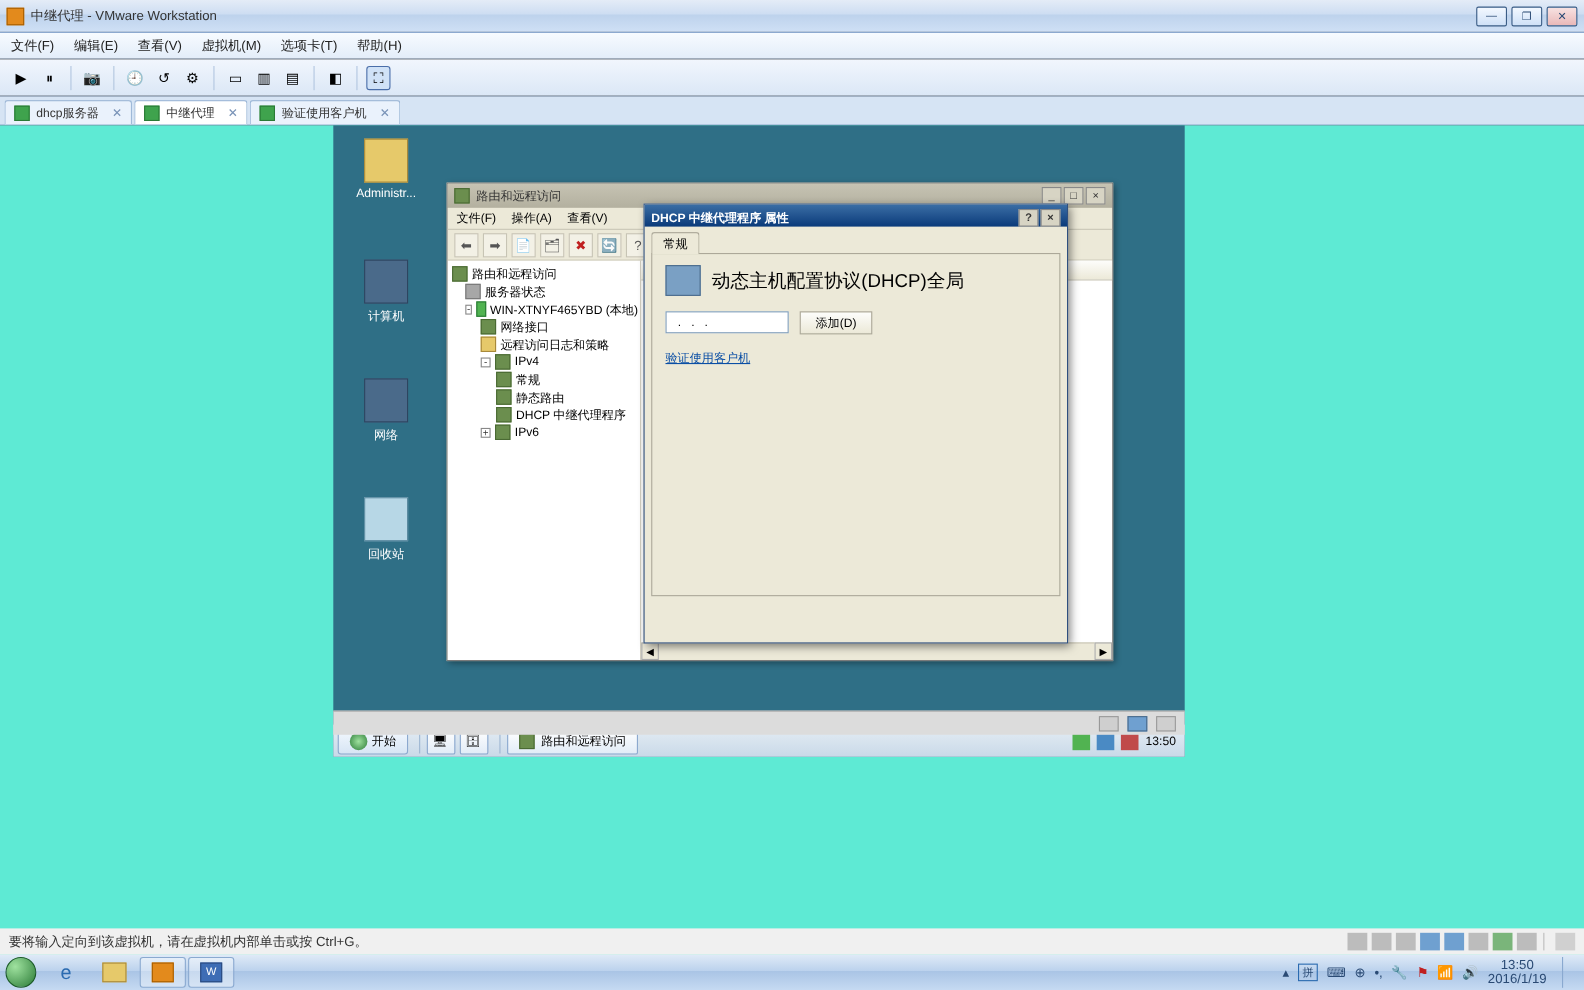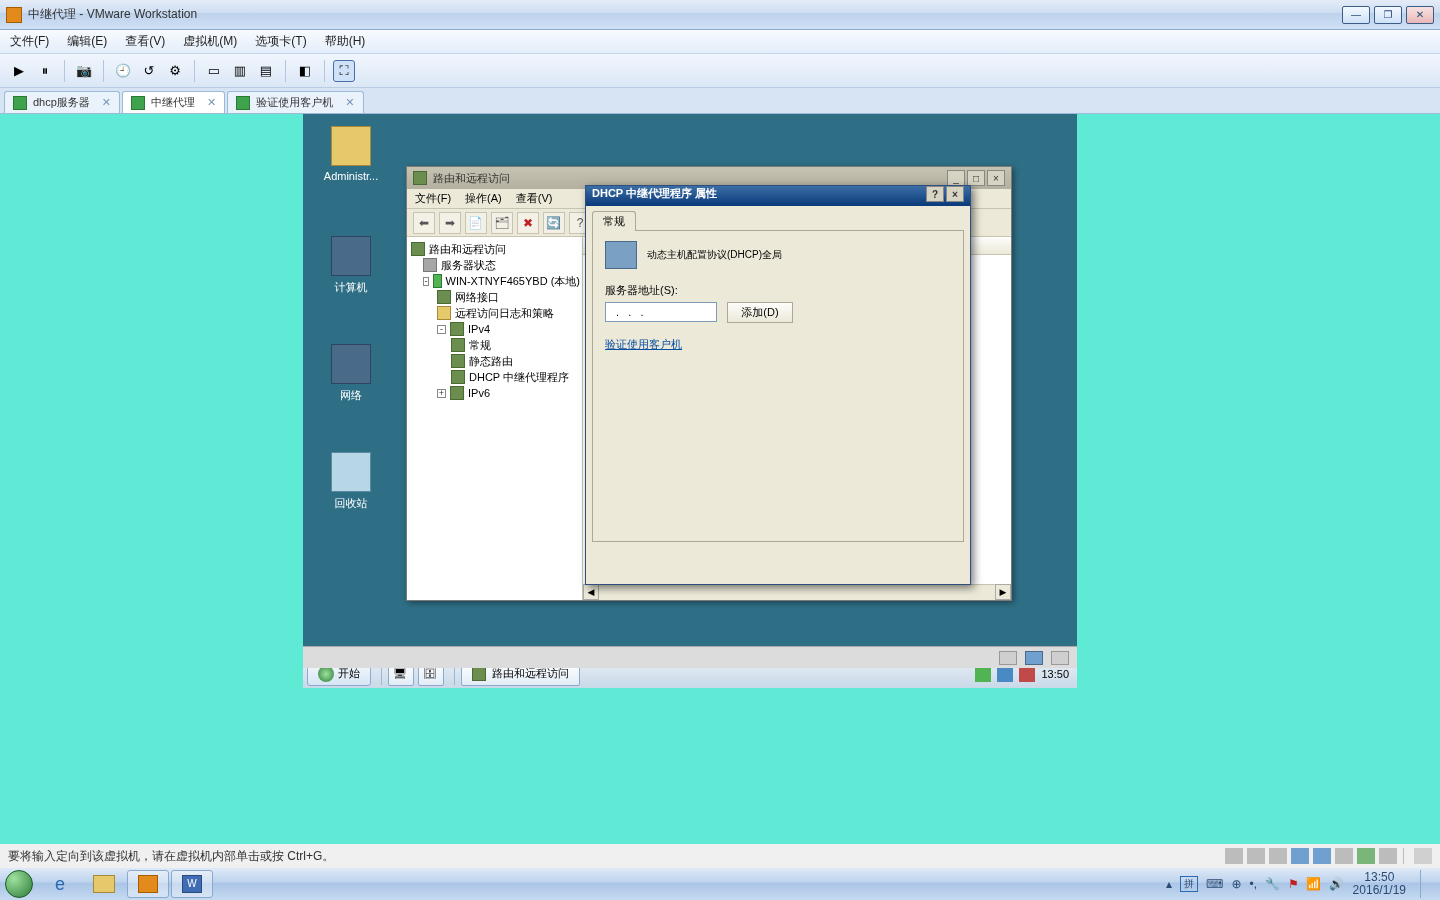--- a/index.html
+++ b/index.html
@@ -41,21 +41,21 @@
 .tnode{display:flex;align-items:center;gap:4px;height:16px;padding-left:2px}
 .tnode .exp{width:9px;height:9px;border:1px solid #888;font-size:9px;line-height:7px;text-align:center;color:#333;background:#fff}
 .tnode .nic{width:14px;height:14px;background:#6b8e4e;border:1px solid #4a6a33}
 .ind1{padding-left:14px}.ind2{padding-left:28px}.ind3{padding-left:42px}
 .mmc-right{flex:1;background:#fff;position:relative}
 .mmc-right .colhdr{height:18px;background:linear-gradient(#fdfdfb,#ece9d8);border-bottom:1px solid #c7c4b4}
 .mmc-sb{position:absolute;bottom:0;left:0;right:0;height:16px;display:flex}
 .mmc-sb .sbtrk{flex:1;background:#ece9d8;border-top:1px solid #c7c4b4}
 .mmc-sb .sbbtn{width:16px;height:16px;background:#ece9d8;border:1px solid #aaa;font-size:9px;display:flex;align-items:center;justify-content:center}
 .dlg{position:absolute;left:282px;top:71px;width:386px;height:400px;background:#ece9d8;border:1px solid #2f4f7f;box-shadow:3px 3px 8px rgba(0,0,0,.5)}
-.dlg-title{height:20px;background:linear-gradient(#3b6ea5,#0a3a7a);color:#fff;font-size:11px;font-weight:bold;display:flex;align-items:flex-start;padding:0 6px}
+.dlg-title{height:20px;background:linear-gradient(#3b6ea5,#0a3a7a);color:#fff;font-size:11px;font-weight:bold;display:flex;align-items:flex-end;padding:0 6px}
 .dlg-title .spacer{flex:1}
 .dlg-title .dctl{display:flex;gap:2px}
 .dlg-title .dctl div{width:18px;height:16px;background:#d7d4c4;border:1px solid #888;color:#333;font-size:10px;display:flex;align-items:center;justify-content:center}
 .dlg-tabs{height:24px;padding:4px 6px 0}
 .dlg-tab{display:inline-block;height:20px;border:1px solid #aca899;border-bottom:none;background:#ece9d8;padding:2px 10px;font-size:11px;border-radius:3px 3px 0 0;position:relative;top:1px}
 .dlg-page{border:1px solid #aca899;margin:0 6px;background:#ece9d8;height:312px;padding:10px 12px}
 .dlg-page .hdr{display:flex;align-items:center;gap:10px;margin-bottom:14px}
 .dlg-page .hic{width:32px;height:28px;background:#7aa0c4;border:1px solid #4a6a8a}
 .dlg-page .desc{font-size:11px;margin-bottom:16px}
 .dlg-page label{font-size:11px;display:block;margin-bottom:4px}
@@ -242,23 +242,22 @@
           <div>?</div>
           <div>×</div>
         </div>
       </div>
       <div class="dlg-tabs">
         <div class="dlg-tab">常规</div>
       </div>
       <div class="dlg-page">
         <div class="hdr">
           <div class="hic"></div>
-          <span style="font-size:10px">动态主机配置协议(DHCP)全局</span>
-        </div>
-        <label>服务器地址(S):</label>
+          <span style="font-size:17px">动态主机配置协议(DHCP)全局</span>
+        </div>
         <div class="iprow">
           <input class="ipinput" value="  .   .   .   " style="">
           <button class="dbtn">添加(D)</button>
         </div>
         <a class="morelink">验证使用客户机</a>
       </div>
     </div>
 
     <div class="guest-taskbar">
       <div class="startbtn">

